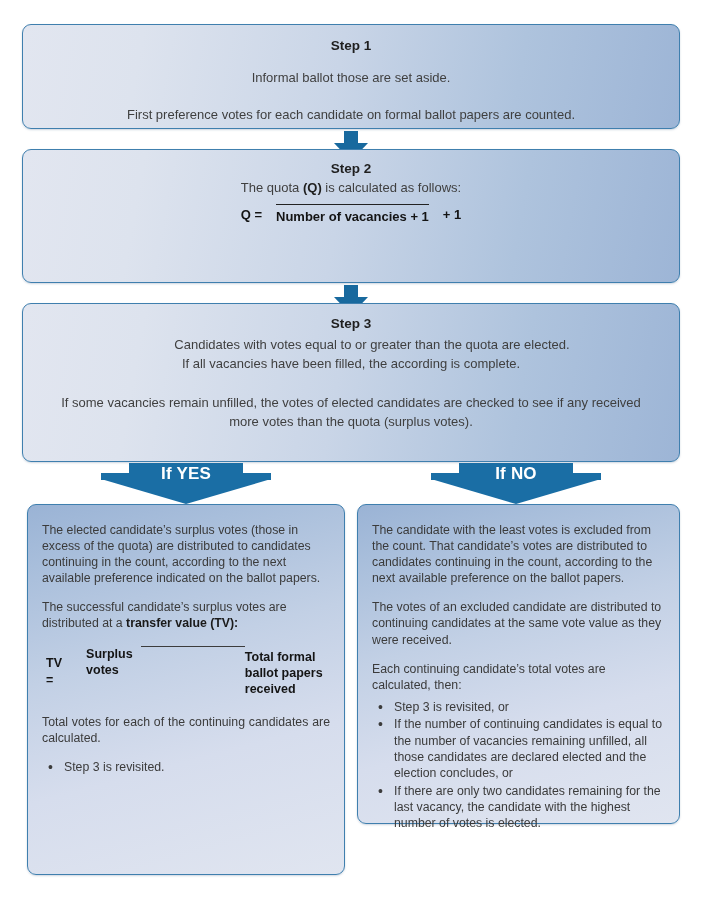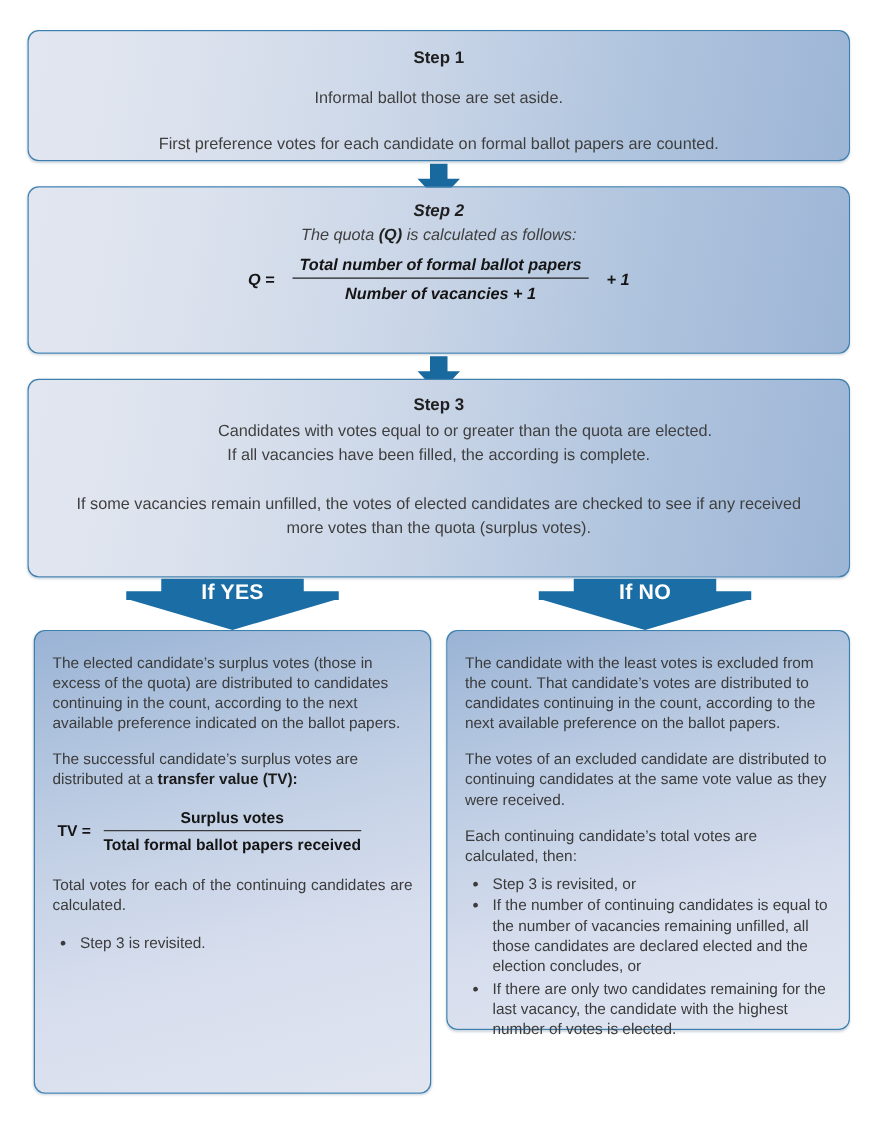--- a/index.html
+++ b/index.html
@@ -30,21 +30,21 @@
     text-align: center;
   }
 
   
   .branch-box {
     background: linear-gradient(165deg, #9ab3d5 0%, #a8bedb 14%, #c2d0e5 40%, #d6dded 66%, #e0e5f0 100%);
     text-align: left;
   }
 
   #step1-box { left: 22px;  top: 24px;  width: 658px; height: 105px; }
-  #step2-box { left: 22px;  top: 149px; width: 658px; height: 134px; font-style: italic; }
+  #step2-box { left: 22px;  top: 149px; width: 658px; height: 134px; }
   #step3-box { left: 22px;  top: 303px; width: 658px; height: 159px; }
   #yes-box   { left: 27px;  top: 504px; width: 318px; height: 371px; }
   #no-box    { left: 357px; top: 504px; width: 323px; height: 320px; }
 
   .title {
     font-weight: bold;
     color: #1f1f1f;
     font-size: 13.5px;
   }
   #step1-box .title { margin-top: 13px; }
@@ -92,21 +92,21 @@
   
   .tvformula {
     display: flex;
     align-items: center;
     font-weight: bold;
     color: #141414;
     font-size: 12.5px;
     margin: 14px 0 0 4px;
   }
   .tvformula .lhs { margin-right: 10px; }
-  .tvformula .frac { display: flex; flex-direction: column; align-items: center; }
+  .tvformula .frac { display: flex; flex-direction: row; }
   .tvformula .num { padding: 0 8px 2px 8px; }
   .tvformula .bar { width: 100%; border-top: 1.3px solid #3c3c3c; }
   .tvformula .den { padding-top: 3px; }
 
   .branch-box .inner {
     padding: 17px 14px 0 14px;
     font-size: 12.3px;
     line-height: 1.31;
     color: #3b3b3b;
   }
@@ -228,21 +228,20 @@
   <div class="stem"></div>
   <div class="head"></div>
 </div>
 
 <div class="flow-box step-box" id="step2-box">
   <div class="title">Step 2</div>
   <div class="sub"><span>The quota </span><b>(Q)</b><span> is calculated as follows:</span></div>
   <div class="qformula">
     <span class="lhs">Q =</span>
     <span class="frac">
-      <span class="num">Total number of formal ballot papers</span>
       <span class="bar"></span>
       <span class="den">Number of vacancies + 1</span>
     </span>
     <span class="plus1">+ 1</span>
   </div>
 </div>
 
 <div class="down-arrow" id="arrow-2-3">
   <div class="stem"></div>
   <div class="head"></div>

